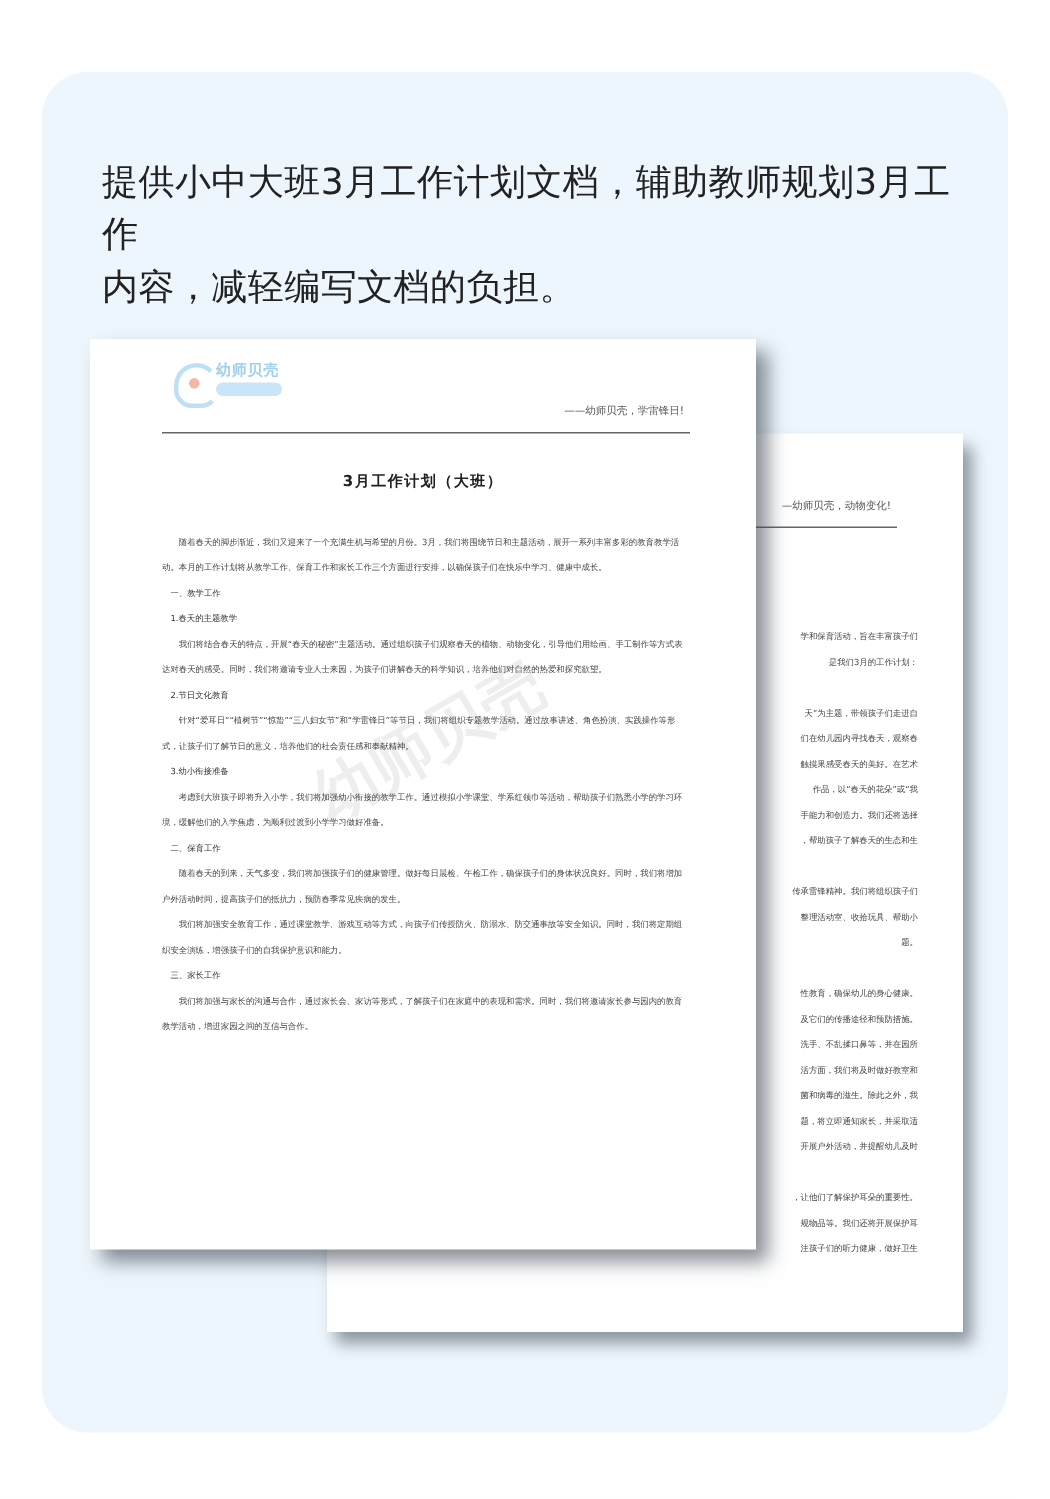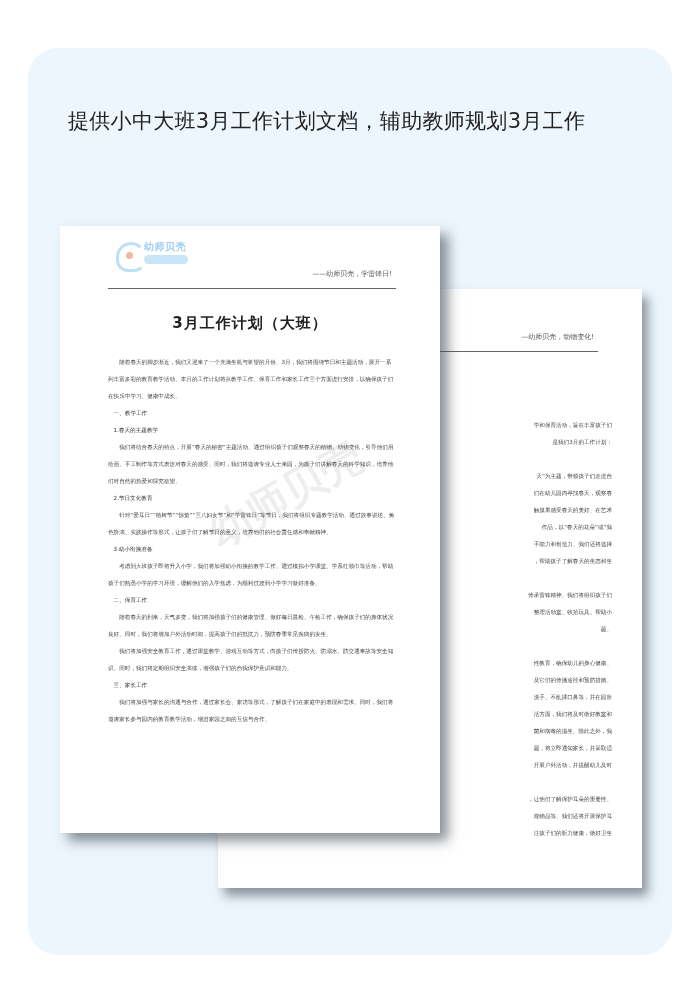--- a/index.html
+++ b/index.html
@@ -1,45 +1,46 @@
 <!DOCTYPE html>
 <html><head>
 <meta charset="utf-8">
 <style>
   html,body{margin:0;padding:0;background:#ffffff;}
   body{width:700px;height:999px;position:relative;overflow:hidden;font-family:"DejaVu Sans","Liberation Sans",sans-serif;}
   .card{position:absolute;left:28px;top:48px;width:644px;height:907px;background:#eef6fd;border-radius:30px;}
-  .headline{position:absolute;left:68px;top:104px;width:570px;font-size:21px;line-height:35px;color:#222;letter-spacing:0.3px;}
+  .headline{position:absolute;left:68px;top:104px;width:570px;font-size:24px;line-height:35px;color:#222;letter-spacing:0.3px;}
   .doc{position:absolute;background:#fff;box-shadow:6px 8px 10px rgba(60,70,80,0.55);overflow:hidden;}
   .doc.back{left:218px;top:289px;width:424px;height:599px;}
-  .doc.front{left:60px;top:226px;width:380px;height:607px;box-shadow:8px 8px 12px rgba(60,70,80,0.6);}
+  .doc.front{left:60px;top:226px;width:444px;height:607px;box-shadow:8px 8px 12px rgba(60,70,80,0.6);}
   .hdr{position:absolute;left:48px;right:44px;top:0;height:62px;border-bottom:1.5px solid #666;}
   .logo{position:absolute;left:8px;top:14px;width:74px;height:30px;}
   .logo .shell{position:absolute;left:0;top:2px;width:24px;height:24px;border-radius:50% 50% 40% 40%;border:3px solid #bfe0f4;border-right-color:transparent;}
   .logo .dot{position:absolute;left:10px;top:12px;width:7px;height:7px;border-radius:50%;background:#f2b8a4;}
   .logo .brand{position:absolute;left:28px;top:0;font-size:10px;font-weight:bold;color:#9fcfee;letter-spacing:0.5px;}
   .logo .pill{position:absolute;left:28px;top:15px;width:44px;height:9px;border-radius:5px;background:#c9e6f8;}
   .slogan{position:absolute;right:4px;top:43px;font-size:7px;color:#555;}
-  .title{position:absolute;left:0;right:0;top:88px;text-align:center;font-size:15px;font-weight:bold;color:#222;letter-spacing:1px;}
+  .title{position:absolute;left:0;right:0;top:88px;text-align:center;font-size:10px;font-weight:bold;color:#222;letter-spacing:1px;}
   .body{position:absolute;left:48px;right:44px;top:128px;font-size:5.6px;line-height:17px;color:#444;}
   .body p{margin:0;text-indent:2em;}
   .body .h{text-indent:1em;color:#333;}
   .watermark{position:absolute;left:140px;top:230px;width:210px;height:60px;transform:rotate(-30deg);opacity:0.08;font-size:42px;font-weight:bold;color:#333;}
   .back .hdr{left:0;right:44px;}
   .back .slogan{right:4px;}
   .back .title{text-align:left;left:-20px;}
   .back .body{left:0;right:30px;top:128px;}
 </style>
 </head>
 <body>
 
 <div class="card"></div>
 
 <div class="headline">
   <div>提供小中大班3月工作计划文档，辅助教师规划3月工作</div>
+  <div>内容，减轻编写文档的负担。</div>
 </div>
 
 <div class="doc back">
   <div class="hdr">
     <div class="slogan">—幼师贝壳，动物变化!</div>
   </div>
   <div class="title">）</div>
   <div class="body" id="back-body">
       <div style="white-space: nowrap; text-align: right; min-height: 17px;">学和保育活动，旨在丰富孩子们</div>
       <div style="white-space: nowrap; text-align: right; min-height: 17px;">是我们3月的工作计划：</div>

